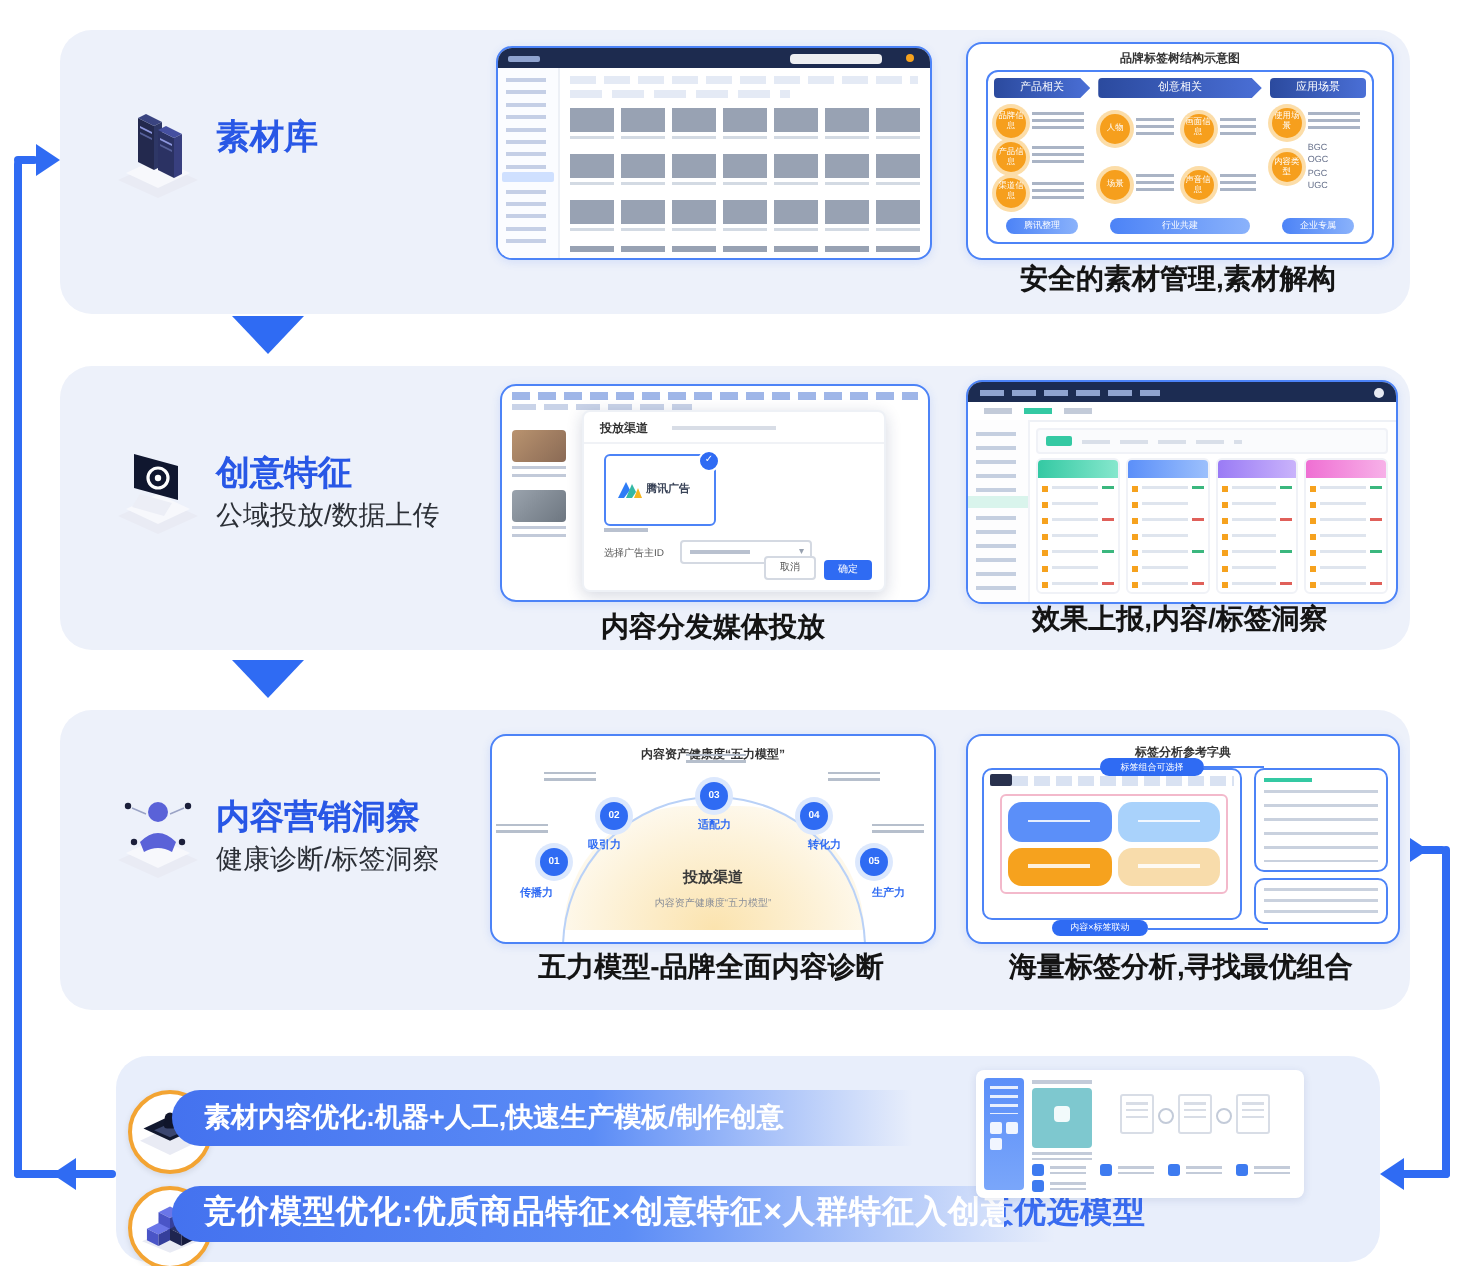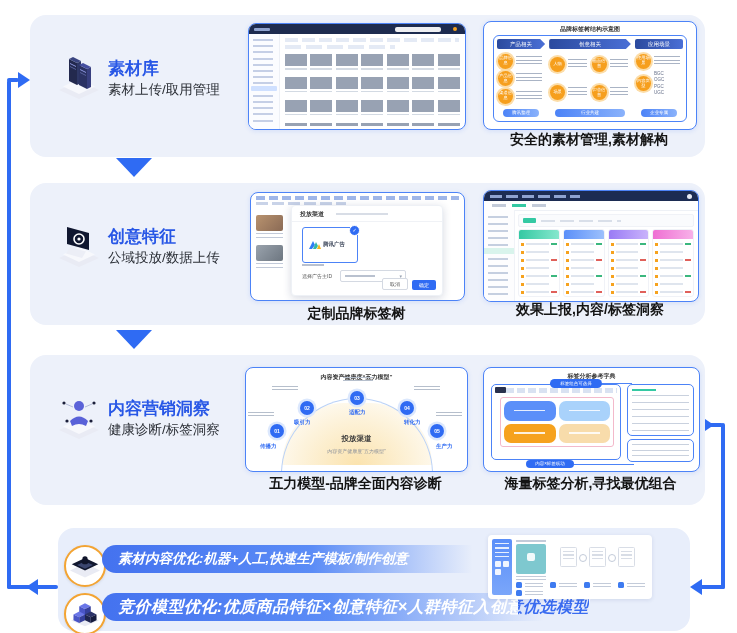--- a/index.html
+++ b/index.html
@@ -149,21 +149,21 @@
   .s6-r1lines{position:absolute;left:4px;top:10px;right:4px;bottom:4px;
         background:repeating-linear-gradient(180deg,#c9d1de 0 1.4px,transparent 1.4px 7px);}
   .s6-r2{position:absolute;left:143px;top:71px;width:65px;height:21px;border:1px solid #4c83f7;border-radius:5px;}
   .s6-r2lines{position:absolute;left:4px;top:4px;right:4px;bottom:3px;
         background:repeating-linear-gradient(180deg,#c9d1de 0 1.4px,transparent 1.4px 5.5px);}
   .s6-link{position:absolute;height:1px;background:#4c83f7;}
   
   #bottom-box{position:absolute;left:58px;top:528px;width:632px;height:103px;background:#e8eefb;border-radius:16px;}
   .opt-circle{position:absolute;left:6px;width:38px;height:38px;border-radius:50%;background:#fff;
         border:2px solid #f3a433;box-shadow:0 1px 3px rgba(0,0,0,.10);display:flex;align-items:center;justify-content:center;}
-  .pill{position:absolute;left:44px;height:28px;border-radius:14px;font-style:italic;}
+  .pill{position:absolute;left:28px;height:28px;border-radius:14px;}
   .pill-a{top:17px;width:382px;background:linear-gradient(90deg,#4472ef 0%,#5b8cf6 55%,rgba(91,140,246,0) 97%);}
   .pill-b{top:65px;width:566px;background:linear-gradient(90deg,#4472ef 0%,#5b8cf6 40%,rgba(91,140,246,0) 78%);}
   .pill-text{position:absolute;left:16px;top:0;line-height:28px;font-weight:bold;color:#fff;white-space:nowrap;}
   .pill-a .pill-text{font-size:13.5px;}
   .pill-b .pill-text{font-size:16px;letter-spacing:.5px;}
   .pill-b .pill-text.blue{color:#3a6cf0;clip-path:inset(0 0 0 400px);}
   .opt-shot{position:absolute;left:430px;top:7px;width:164px;height:64px;background:#fff;border-radius:4px;
         box-shadow:0 1px 4px rgba(30,60,120,.12);}
   .os-side{position:absolute;left:4px;top:4px;width:20px;bottom:4px;border-radius:2px;
         background:linear-gradient(180deg,#5b8ff9,#7aa6fa);}
@@ -214,21 +214,20 @@
       <polygon points="20,12 24,10 24,32 20,34" fill="#2e3766"></polygon>
       <polygon points="13,12 19,15 19,16 13,13" fill="#8d97dd"></polygon>
       <polygon points="13,15 19,18 19,19 13,16" fill="#566099"></polygon>
       <polygon points="22,14 30,18 30,38 22,34" fill="#2b3263"></polygon>
       <polygon points="22,14 26,12 34,16 30,18" fill="#454fa0"></polygon>
       <polygon points="30,18 34,16 34,36 30,38" fill="#383f7f"></polygon>
       <polygon points="23,18 29,21 29,22 23,19" fill="#8d97dd"></polygon>
       <polygon points="23,21 29,24 29,25 23,22" fill="#566099"></polygon>
     </svg>
     <div class="sec-title">素材库</div>
-    <div class="sec-sub">素材上传/取用管理</div>
   </div>
 
   <div class="shot" id="s1">
     <div class="s1-header">
       <div class="s1-logo"></div>
       <div class="s1-search"></div>
       <div class="s1-dot"></div>
     </div>
     <div class="s1-side">
       <div class="s1-sidelines"></div>
@@ -341,21 +340,21 @@
       <div class="s3-cardlabel"></div>
       <div class="s3-flabel">选择广告主ID</div>
       <div class="s3-select">
         <div class="s3-selval"></div>
         <div class="s3-caret">▾</div>
       </div>
       <div class="s3-btn s3-cancel">取消</div>
       <div class="s3-btn s3-ok">确定</div>
     </div>
   </div>
-  <div class="caption" style="left:250px;top:305px;width:213px;">定制品牌标签树</div>
+  <div class="caption" style="left:250px;top:305px;width:213px;">内容分发媒体投放</div>
 
   <div class="shot" id="s4">
     <div class="s4-top">
       <div class="s4-toplines"></div>
       <div class="s4-avatar"></div>
     </div>
     <div class="s4-tabs">
       <div class="s4-tab" style="left:8px;"></div>
       <div class="s4-tab on" style="left:28px;"></div>
       <div class="s4-tab" style="left:48px;"></div>

